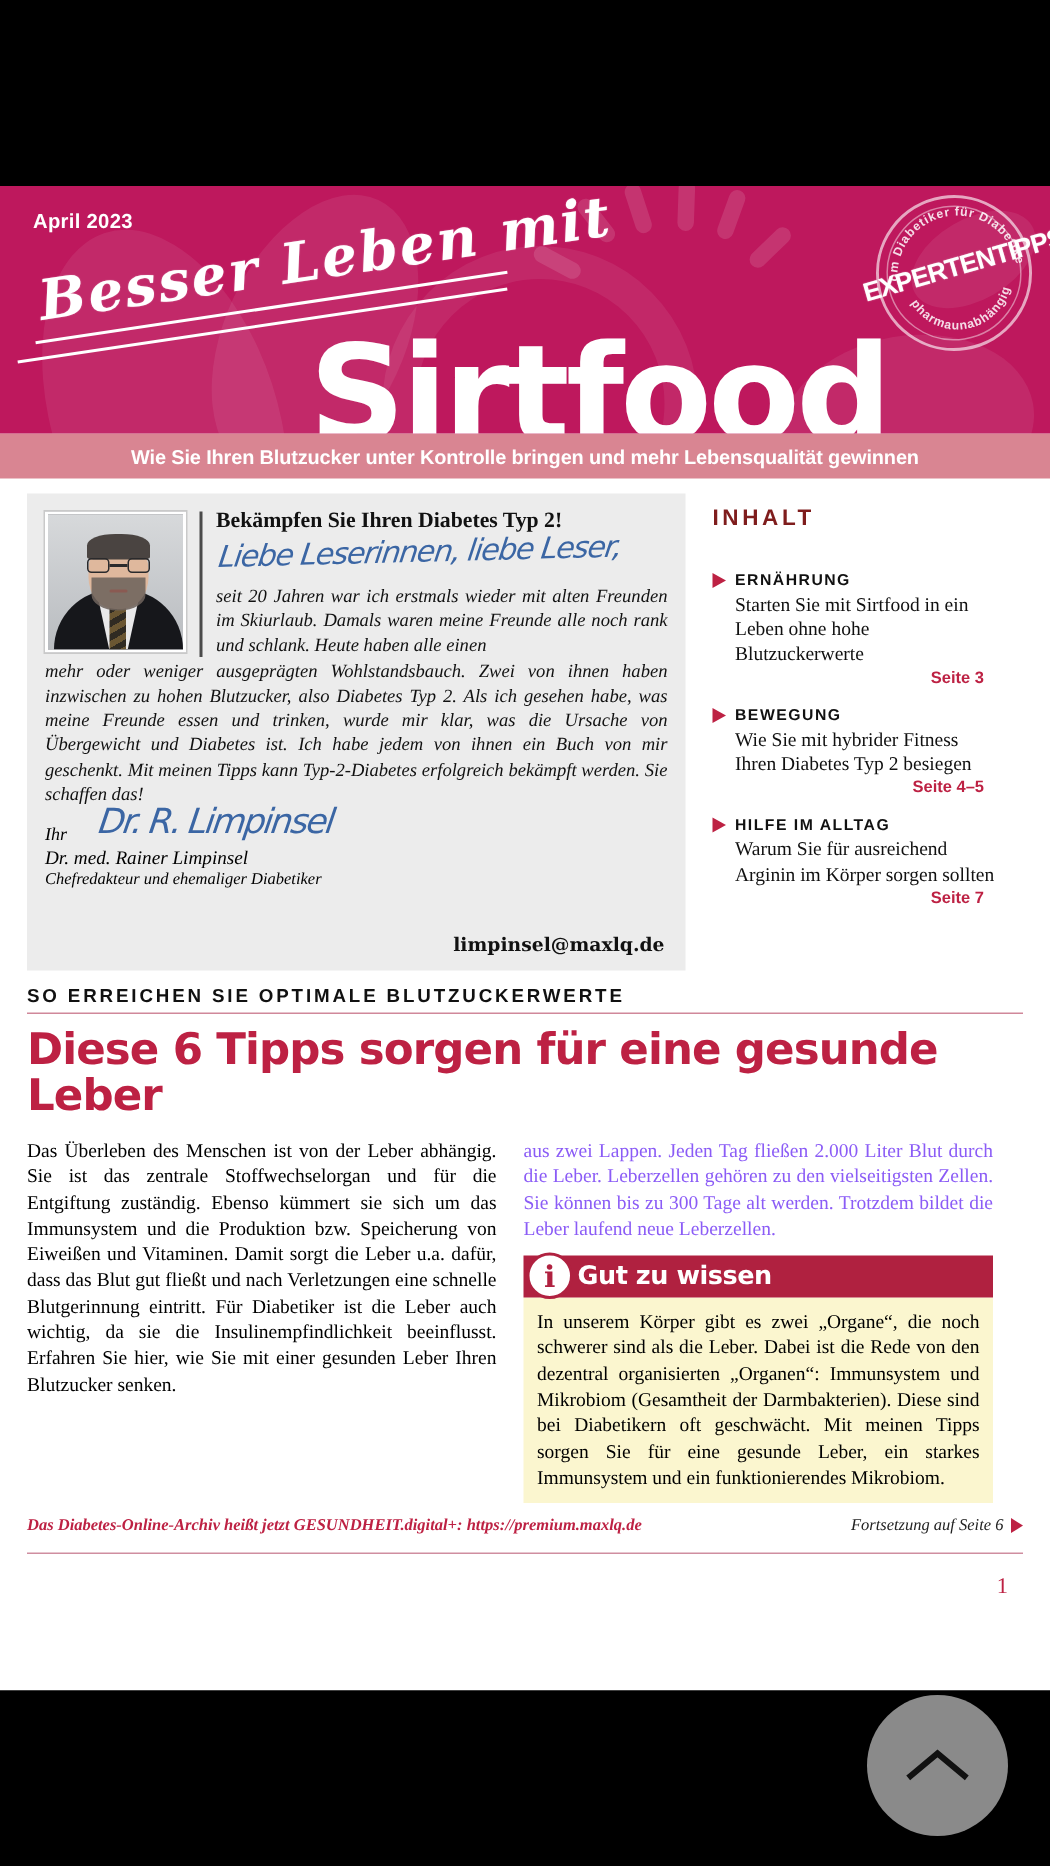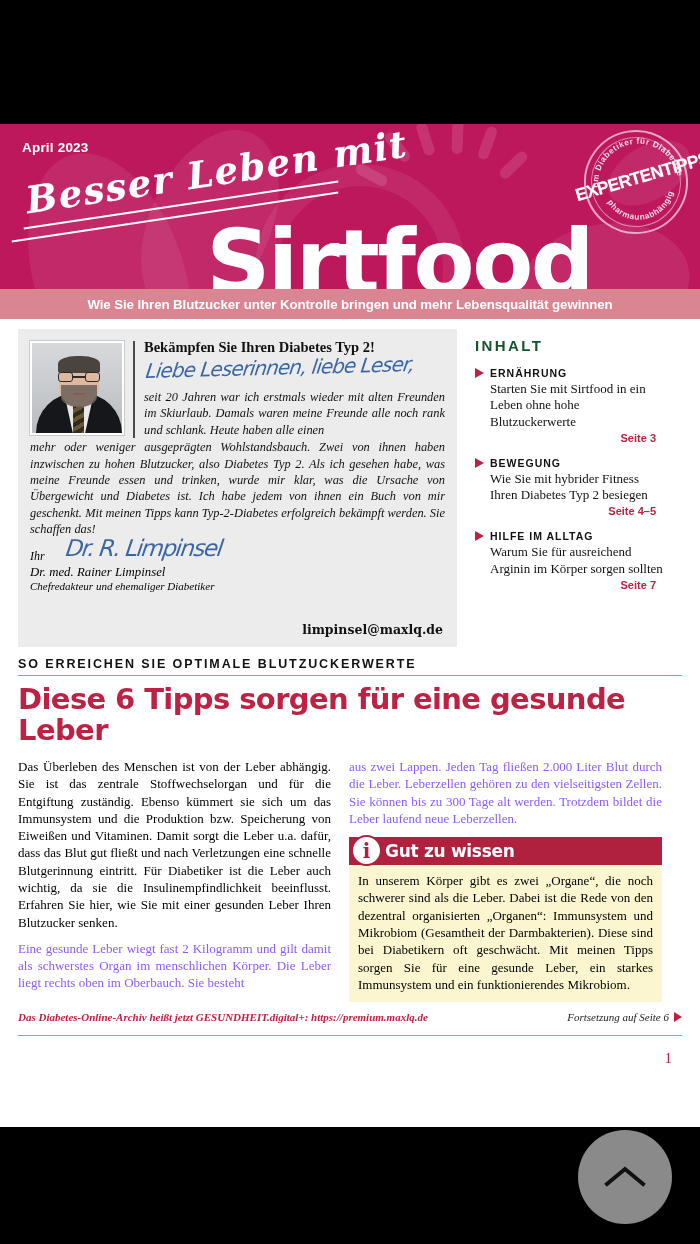--- a/index.html
+++ b/index.html
@@ -140,22 +140,22 @@
   .sig-name { font-family: "Liberation Serif", serif; font-style: italic; font-size: 12.8px; margin-top: 1px; }
   .sig-role { font-family: "Liberation Serif", serif; font-style: italic; font-size: 11px; }
   .ed-email {
     position: absolute; right: 14px; bottom: 10px;
     font-family: "DejaVu Serif", serif; font-weight: bold; font-size: 12.5px; color: #111;
   }
 
   
   .inhalt { width: 207px; padding: 8px 0 0 18px; }
   .inhalt h2 {
-    color: #14532d; font-family: "Liberation Sans", sans-serif;
-    font-weight: bold; font-size: 15px; letter-spacing: 2.4px; margin-bottom: 13px;
+    color: #7f1d1d; font-family: "Liberation Sans", sans-serif;
+    font-weight: bold; font-size: 15px; letter-spacing: 2.4px; margin-bottom: 27px;
   }
   .toc-item { margin-bottom: 13px; }
   .toc-cat { display: flex; align-items: center; gap: 6px; }
   .tri {
     width: 0; height: 0; border-left: 9px solid #bd2143;
     border-top: 5.5px solid transparent; border-bottom: 5.5px solid transparent;
   }
   .toc-cat span {
     font-family: "Liberation Sans", sans-serif; font-weight: bold;
     font-size: 10.5px; letter-spacing: 1px; color: #111;
@@ -360,21 +360,20 @@
         </div>
       </div>
 
       <div class="article">
         <span class="eyebrow">SO ERREICHEN SIE OPTIMALE BLUTZUCKERWERTE</span>
         <h1 class="headline">Diese 6 Tipps sorgen für eine gesunde Leber</h1>
 
         <div class="cols">
           <div class="col">
             <p class="lede">Das Überleben des Menschen ist von der Leber abhängig. Sie ist das zentrale Stoffwechselorgan und für die Entgiftung zuständig. Ebenso kümmert sie sich um das Immunsystem und die Produktion bzw. Speicherung von Eiweißen und Vitaminen. Damit sorgt die Leber u.a. dafür, dass das Blut gut fließt und nach Verletzungen eine schnelle Blutgerinnung eintritt. Für Diabetiker ist die Leber auch wichtig, da sie die Insulinempfindlichkeit beeinflusst. Erfahren Sie hier, wie Sie mit einer gesunden Leber Ihren Blutzucker senken.</p>
-            <p class="para">Eine gesunde Leber wiegt fast 2 Kilogramm und gilt damit als schwerstes Organ im menschlichen Körper. Die Leber liegt rechts oben im Oberbauch. Sie besteht</p>
           </div>
 
           <div class="col">
             <p class="para first">aus zwei Lappen. Jeden Tag fließen 2.000 Liter Blut durch die Leber. Leberzellen gehören zu den vielseitigsten Zellen. Sie können bis zu 300 Tage alt werden. Trotzdem bildet die Leber laufend neue Leberzellen.</p>
 
             <div class="infobox">
               <div class="ib-head">
                 <div class="ib-icon">i</div>
                 <h3>Gut zu wissen</h3>
               </div>

